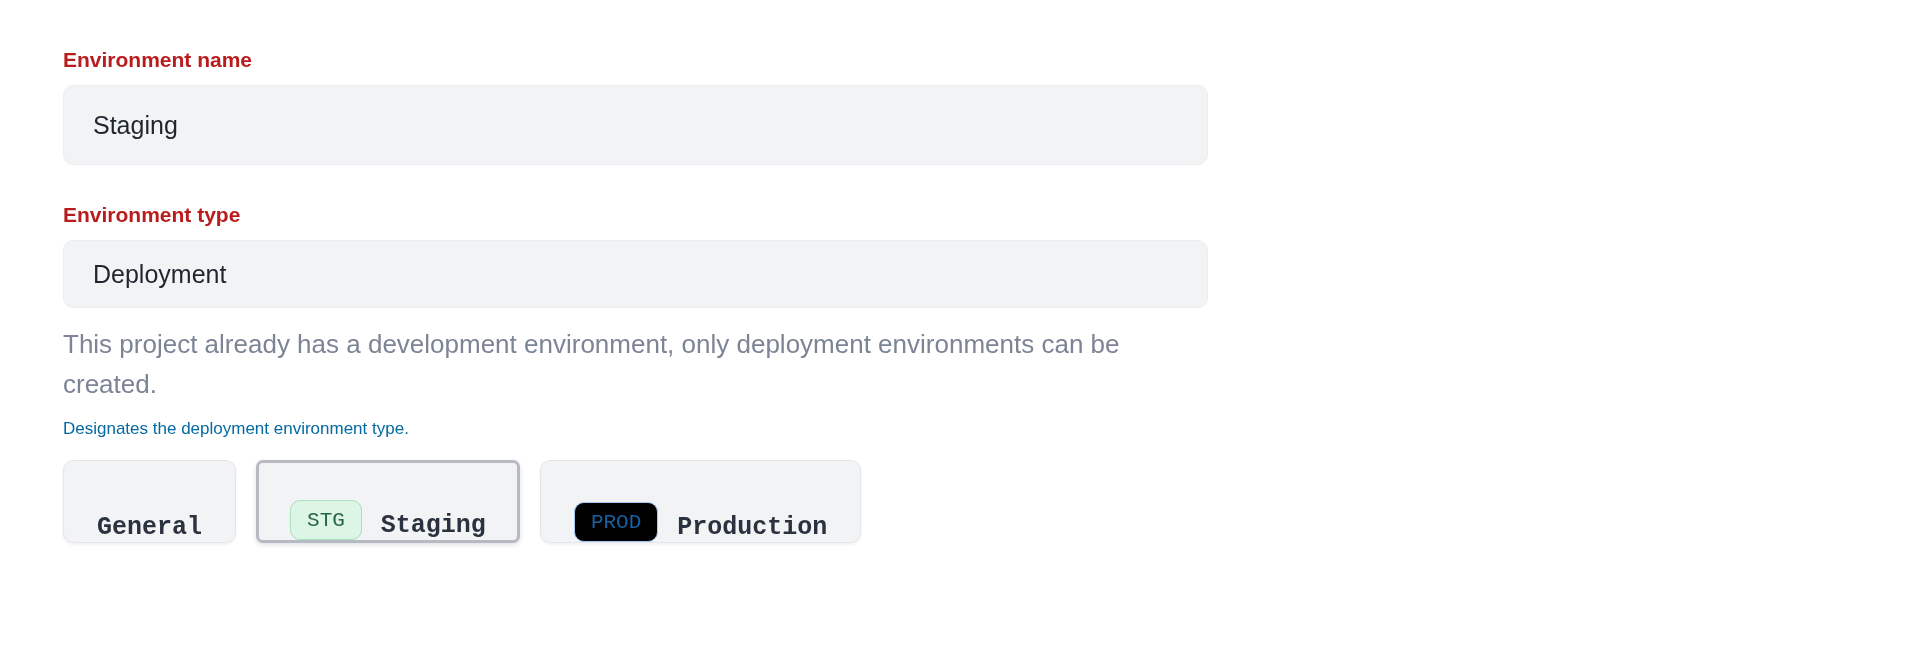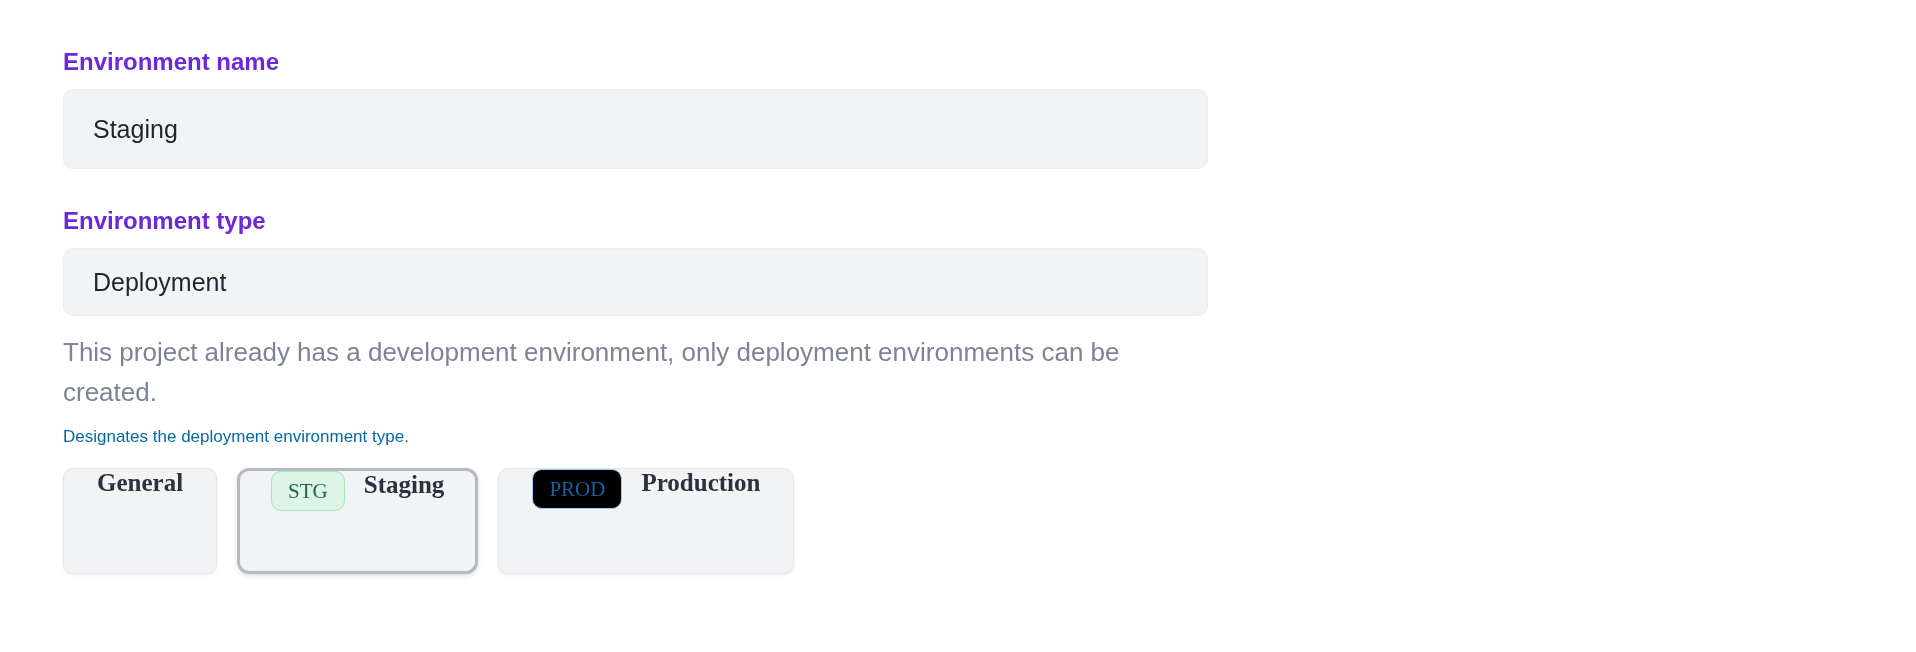--- a/index.html
+++ b/index.html
@@ -26,23 +26,23 @@
     color: #28303e;
     letter-spacing: -0.3px;
   }
   .right-col {
     width: 1145px;
     flex: 0 0 1145px;
     padding-top: 48px;
   }
   .form-label {
     display: block;
-    font-size: 24px;
+    font-size: 21px;
     font-weight: 700;
-    color: #6d28d9;
+    color: #b91c1c;
     margin-bottom: 13px;
   }
   .input-box {
     width: 100%;
     height: 80px;
     background: #f2f3f5;
     border: 1px solid #eceef1;
     border-radius: 10px;
     font-family: "Liberation Sans", sans-serif;
     font-size: 25px;
@@ -86,37 +86,37 @@
     font-size: 17px;
     color: #0369a1;
   }
   .button-row {
     margin-top: 21px;
     display: flex;
     gap: 20px;
     align-items: center;
   }
   .seg-btn {
-    height: 106px;
+    height: 83px;
     background: #f2f3f5;
     border: 1px solid #e4e6ea;
     border-radius: 10px;
     display: inline-flex;
-    align-items: flex-start;
+    align-items: flex-end;
     padding: 0 33px;
-    font-family: Liberation Serif, serif;
+    font-family: Liberation Mono, monospace;
     font-size: 25px;
     font-weight: 700;
     color: #2b323f;
     box-shadow: 0 2px 3px rgba(31,33,40,0.06);
     cursor: pointer;
   }
   .seg-btn.selected {
     border: 3px solid #b7bac2;
-    border-radius: 12px;
+    border-radius: 7px;
     padding: 0 31px;
     box-shadow: 0 2px 5px rgba(31,33,40,0.14);
   }
   .badge {
     height: 40px;
     border-radius: 10px;
     display: inline-flex;
     align-items: center;
     padding: 0 16px;
     font-size: 21px;

